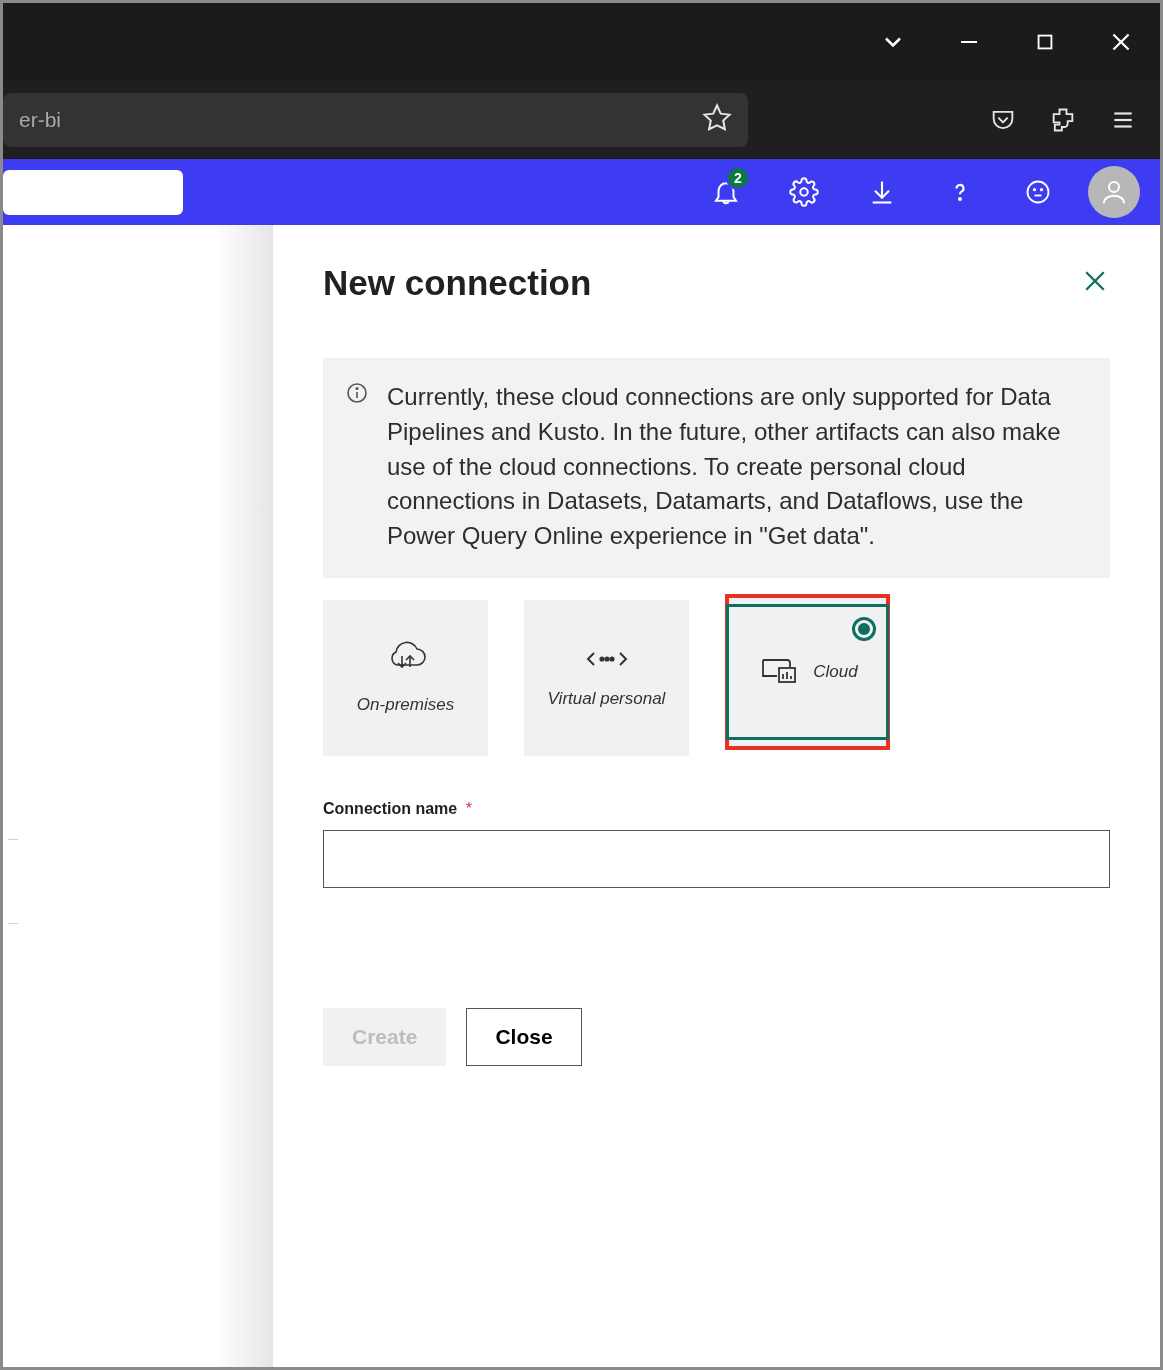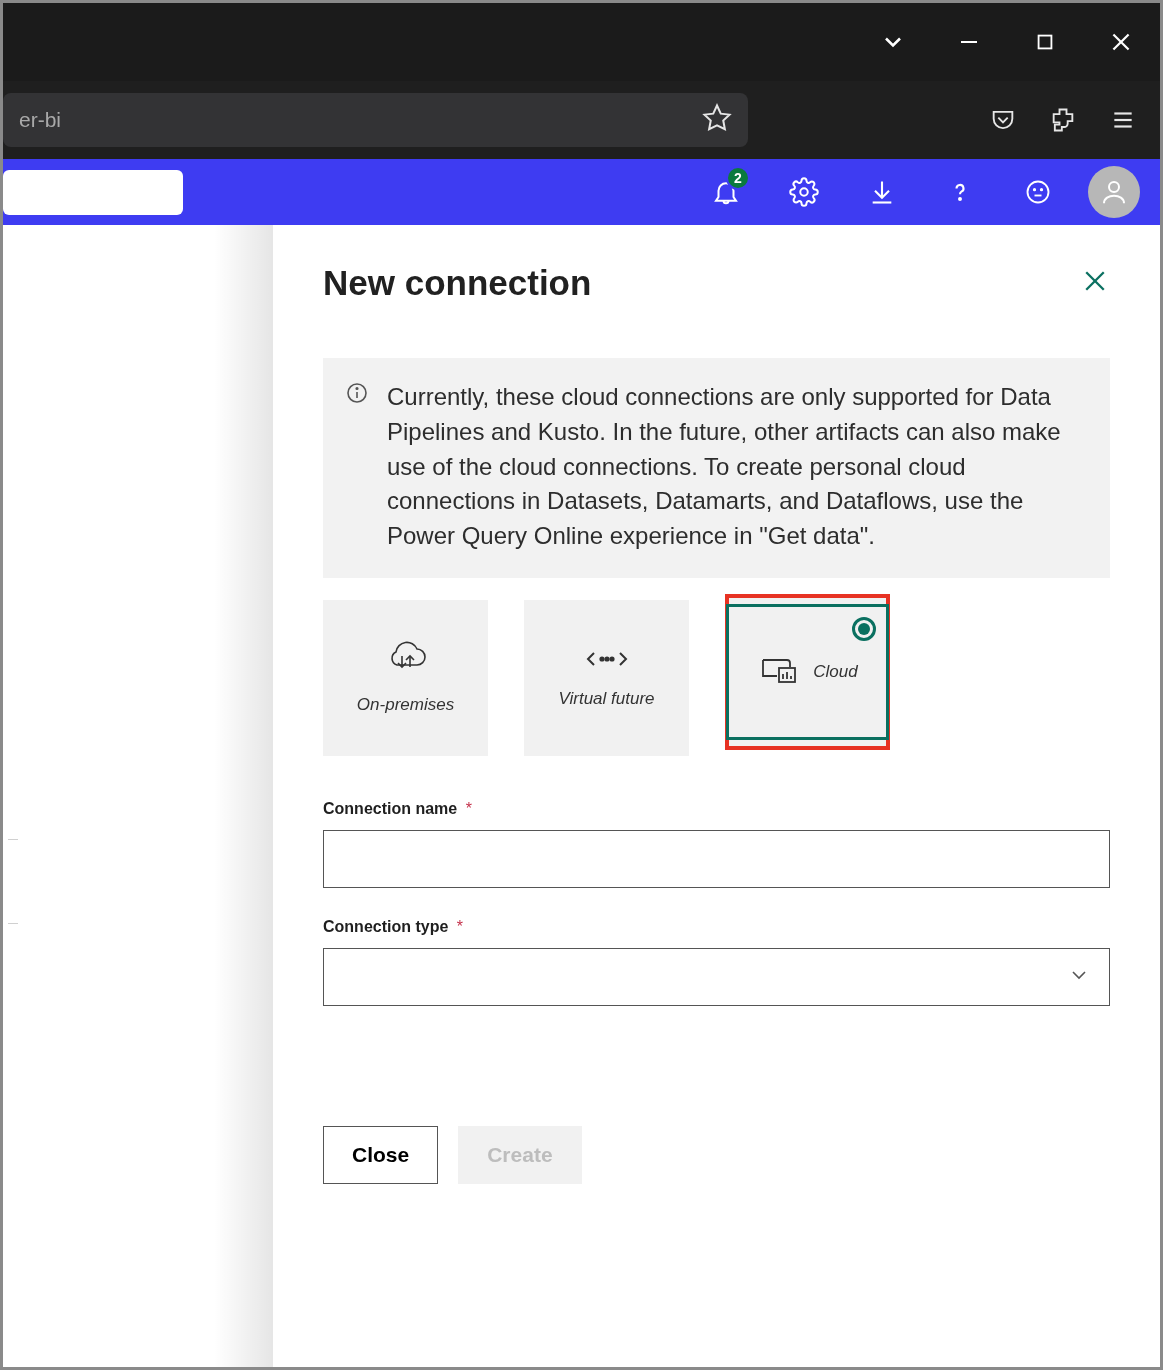--- a/index.html
+++ b/index.html
@@ -202,21 +202,21 @@
         <div class="tile">
           <span>
             <svg width="46" height="24" viewBox="0 0 46 24" fill="none" stroke="#333" stroke-width="2">
                 <polyline points="10 6 4 12 10 18"></polyline>
                 <polyline points="36 6 42 12 36 18"></polyline>
                 <circle cx="18" cy="12" r="1.6" fill="#333"></circle>
                 <circle cx="23" cy="12" r="1.6" fill="#333"></circle>
                 <circle cx="28" cy="12" r="1.6" fill="#333"></circle>
               </svg>
           </span>
-          <span class="tile-label">Virtual future</span>
+          <span class="tile-label">Virtual personal</span>
         </div>
 
         <div class="tile primary tile-highlight">
           <div class="tile-inner">
             <span class="dot"></span>
             <span>
               <svg width="44" height="34" viewBox="0 0 44 34" fill="none" stroke="#333" stroke-width="1.8">
                   <path d="M6 8h24a3 3 0 0 1 3 3v4"></path>
                   <path d="M6 8v16h14"></path>
                   <rect x="22" y="16" width="16" height="14"></rect>
@@ -231,40 +231,26 @@
       </div>
 
       <div class="form-group">
         <div class="form-label">
           <span>Connection name</span>
           <span class="req">*</span>
         </div>
         <input class="text-input" type="text" value="" style="">
       </div>
 
-      <div class="form-group" style="margin-top:30px;">
-        <div class="form-label">
-          <span>Connection type</span>
-          <span class="req">*</span>
-        </div>
-        <div class="select-input">
-          <span style="flex:1;"></span>
-          <span>
-            <svg width="24" height="24" viewBox="0 0 24 24" fill="none" stroke="#555" stroke-width="1.6">
-                <polyline points="6 9 12 15 18 9"></polyline>
-              </svg>
-          </span>
-        </div>
-      </div>
 
       <div class="actions">
+        <div class="btn btn-disabled">
+          <span>Create</span>
+        </div>
         <div class="btn">
           <span>Close</span>
         </div>
-        <div class="btn btn-disabled">
-          <span>Create</span>
-        </div>
       </div>
 
     </div>
   </div>
 
 </div>
 
 </body></html>

